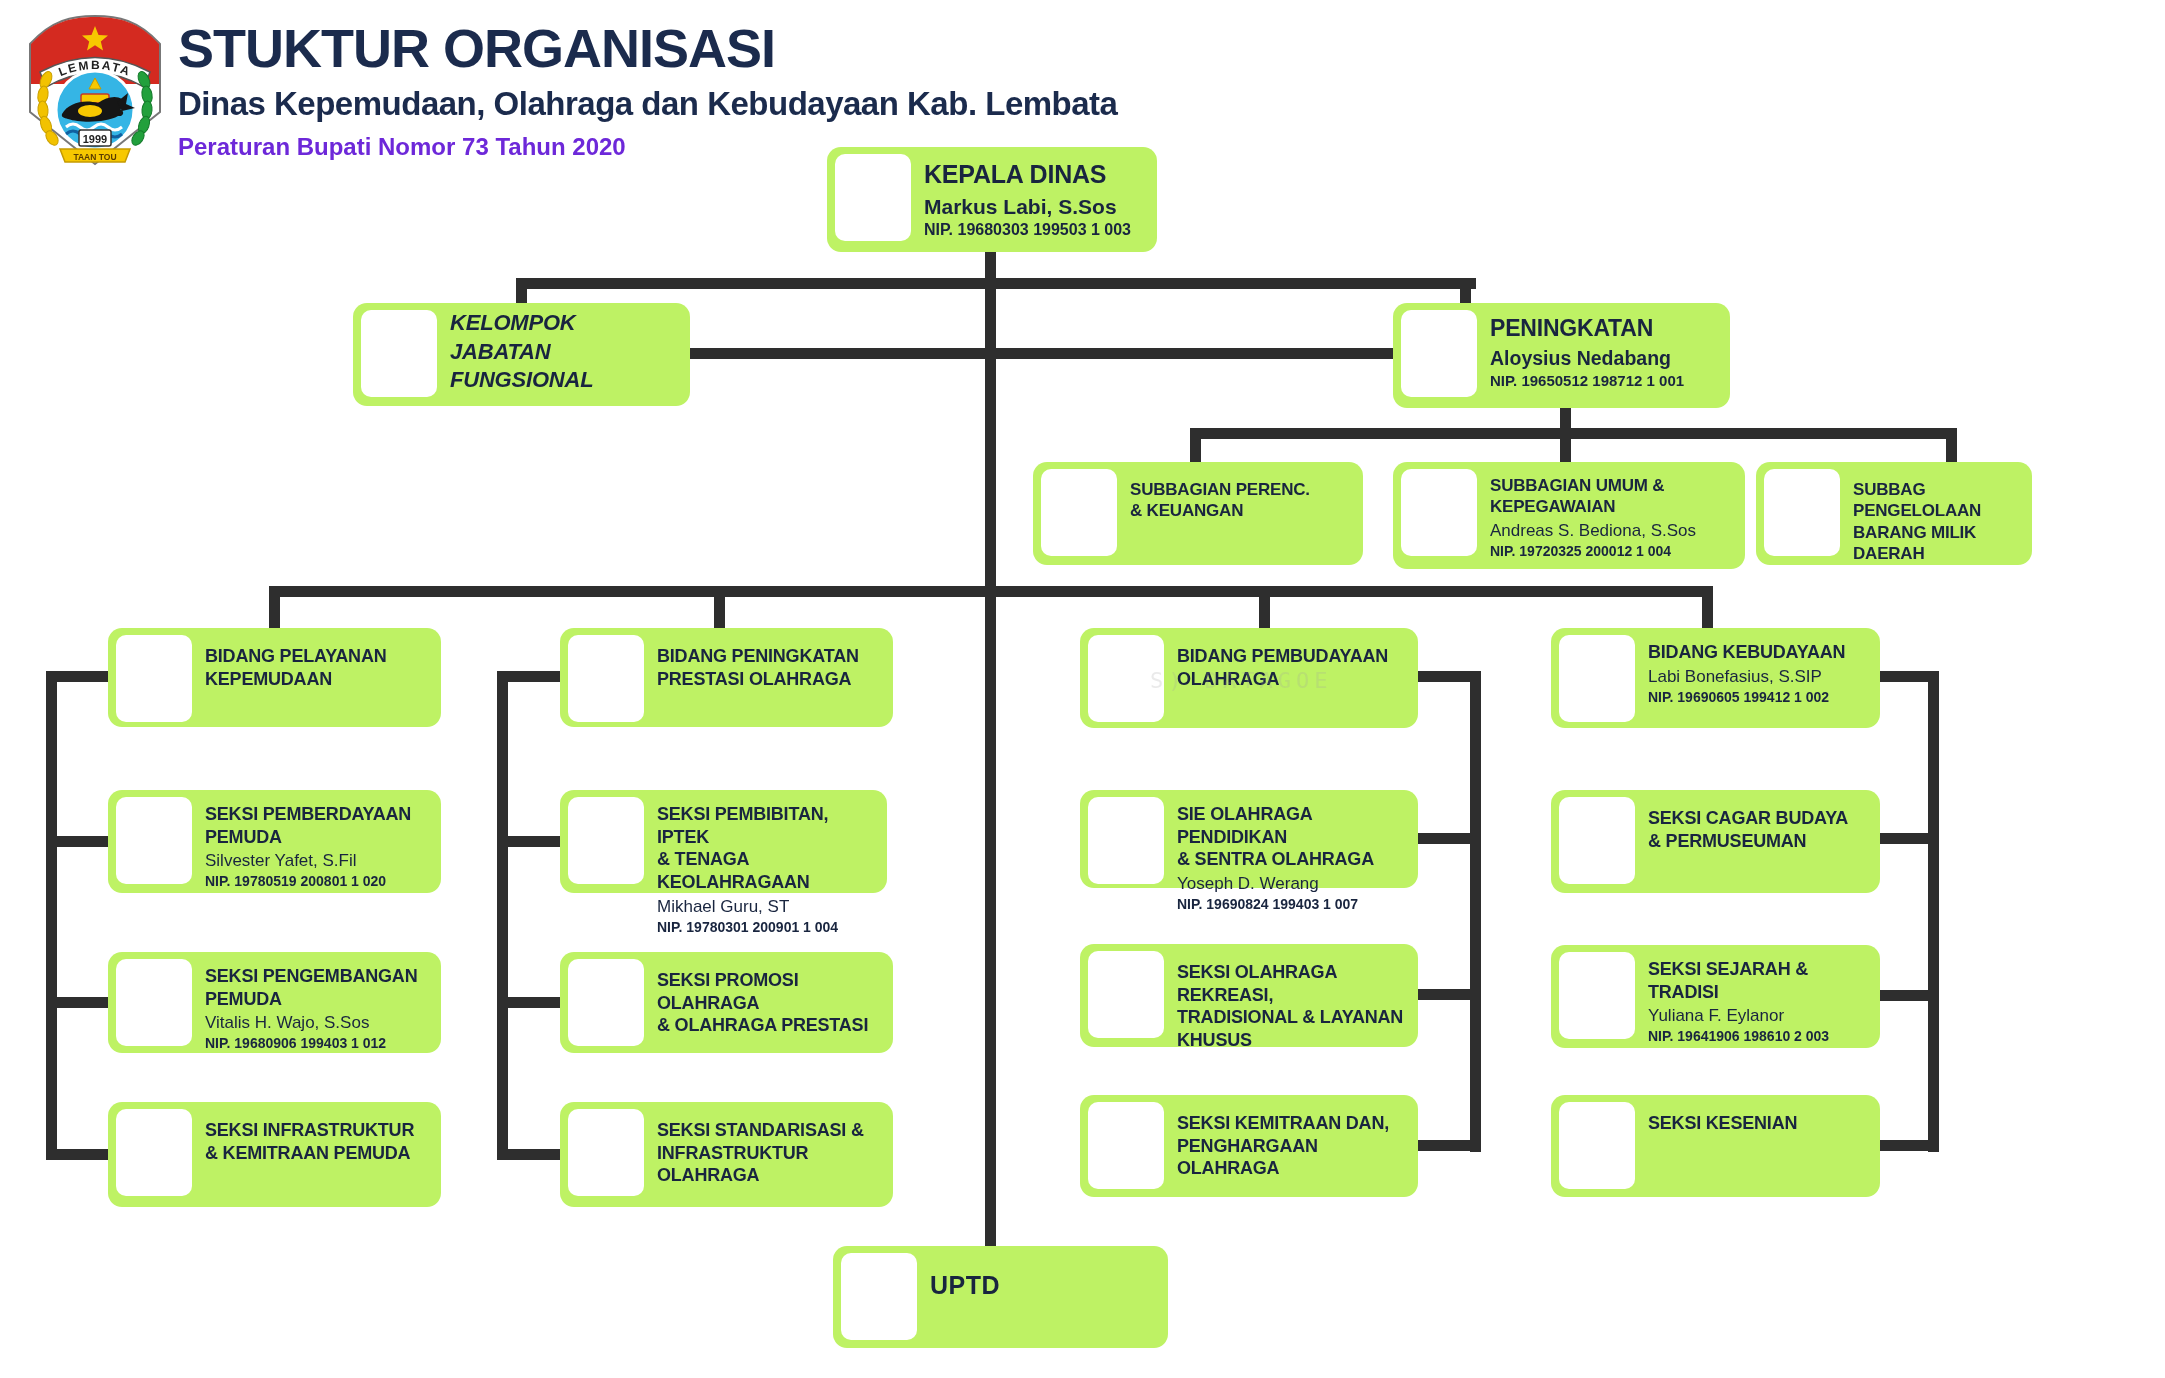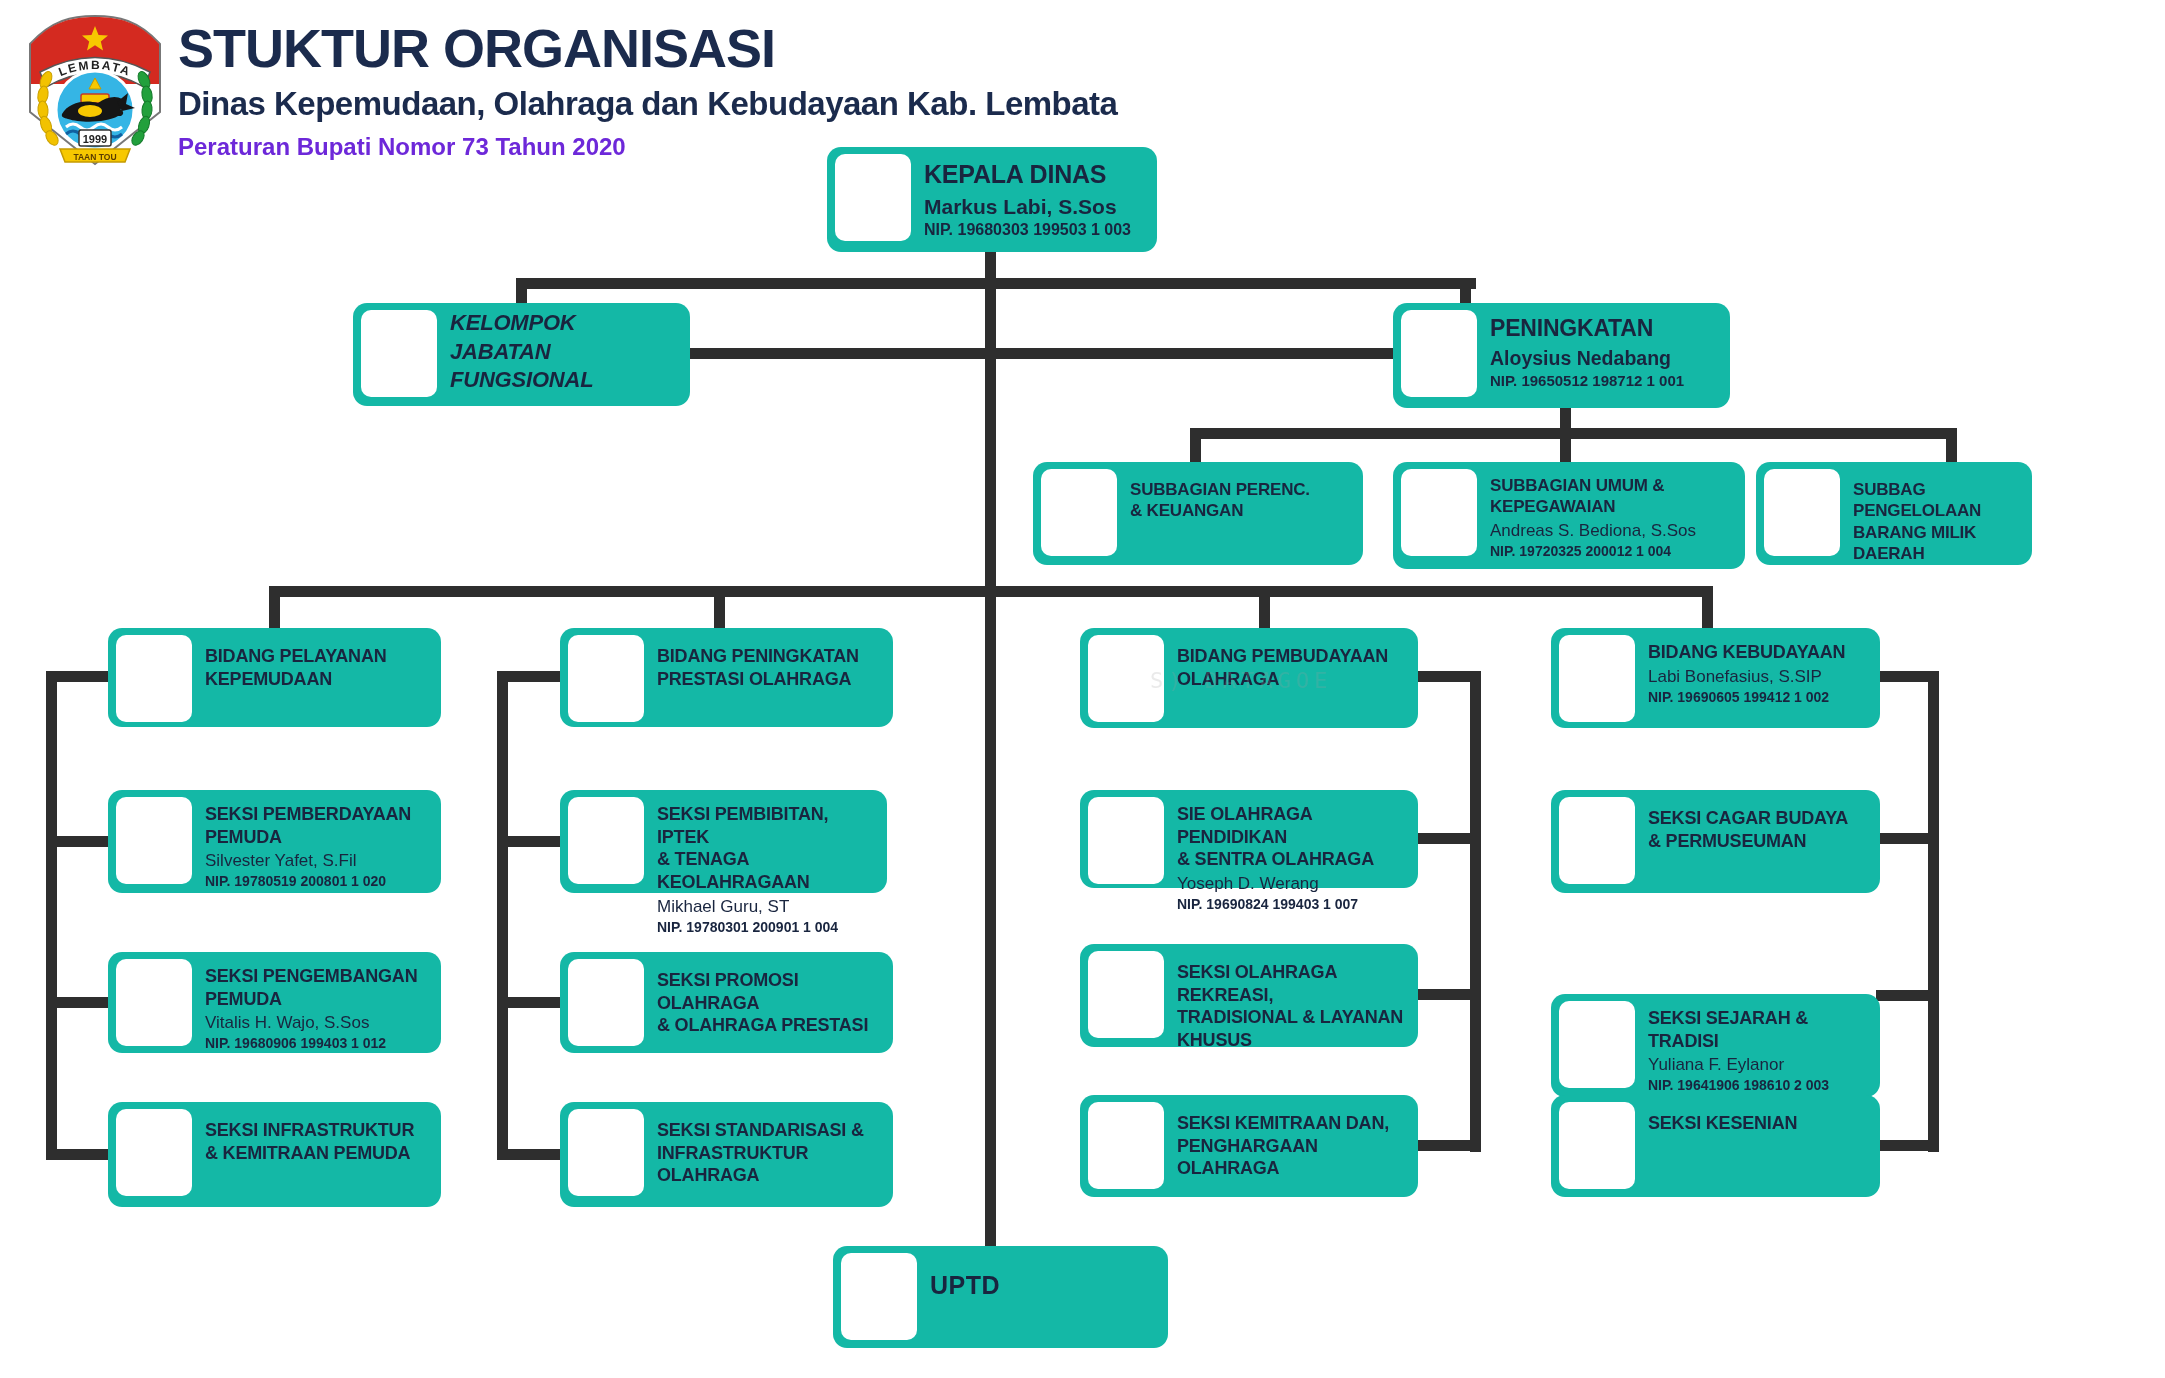--- a/index.html
+++ b/index.html
@@ -41,21 +41,21 @@
   .c-sp3a{left:1414px;top:671px;width:62px;height:11px;}
   .c-sp3b{left:1414px;top:833px;width:62px;height:11px;}
   .c-sp3c{left:1414px;top:989px;width:62px;height:11px;}
   .c-sp3d{left:1414px;top:1140px;width:62px;height:11px;}
   .c-sp4{left:1928px;top:671px;width:11px;height:481px;}
   .c-sp4a{left:1876px;top:671px;width:58px;height:11px;}
   .c-sp4b{left:1876px;top:833px;width:58px;height:11px;}
   .c-sp4c{left:1876px;top:990px;width:58px;height:11px;}
   .c-sp4d{left:1876px;top:1140px;width:58px;height:11px;}
   
-  .node{position:absolute;background:#14b8a6;border-radius:14px;z-index:2;}
+  .node{position:absolute;background:#bef264;border-radius:14px;z-index:2;}
   .node .photo{position:absolute;left:8px;top:7px;width:76px;height:87px;background:#fff;border-radius:10px;}
   .node .txt{position:absolute;left:97px;top:0;right:6px;padding-top:17px;}
   .t1{font-weight:bold;font-size:18px;line-height:1.26;letter-spacing:-0.2px;white-space:pre-line;color:#19253f;}
   .t2{font-weight:normal;font-size:17px;margin-top:3px;color:#19253f;}
   .t3{font-weight:bold;font-size:14px;margin-top:2px;color:#19253f;}
   
   #n-kepala{left:827px;top:147px;width:330px;height:105px;}
   #n-kelompok{left:353px;top:303px;width:337px;height:103px;}
   #n-sekretaris{left:1393px;top:303px;width:337px;height:105px;}
   #n-sub1{left:1033px;top:462px;width:330px;height:103px;}
@@ -68,21 +68,21 @@
   #n-b2{left:560px;top:628px;width:333px;height:99px;}
   #n-s21{left:560px;top:790px;width:327px;height:103px;}
   #n-s22{left:560px;top:952px;width:333px;height:101px;}
   #n-s23{left:560px;top:1102px;width:333px;height:105px;}
   #n-b3{left:1080px;top:628px;width:338px;height:100px;}
   #n-s31{left:1080px;top:790px;width:338px;height:98px;}
   #n-s32{left:1080px;top:944px;width:338px;height:103px;}
   #n-s33{left:1080px;top:1095px;width:338px;height:102px;}
   #n-b4{left:1551px;top:628px;width:329px;height:100px;}
   #n-s41{left:1551px;top:790px;width:329px;height:103px;}
-  #n-s42{left:1551px;top:994px;width:329px;height:103px;}
+  #n-s42{left:1551px;top:945px;width:329px;height:103px;}
   #n-s43{left:1551px;top:1095px;width:329px;height:102px;}
   #n-uptd{left:833px;top:1246px;width:335px;height:102px;}
   
   #n-kepala .txt{padding-top:12px;}
   #n-kepala .t1{font-size:25px;}
   #n-kepala .t2{font-weight:bold;font-size:21px;margin-top:4px;}
   #n-kepala .t3{font-size:16px;}
   #n-kelompok .txt{padding-top:6px;font-style:italic;}
   #n-kelompok .t1{font-size:22px;line-height:1.3;}
   #n-sekretaris .txt{padding-top:11px;}

